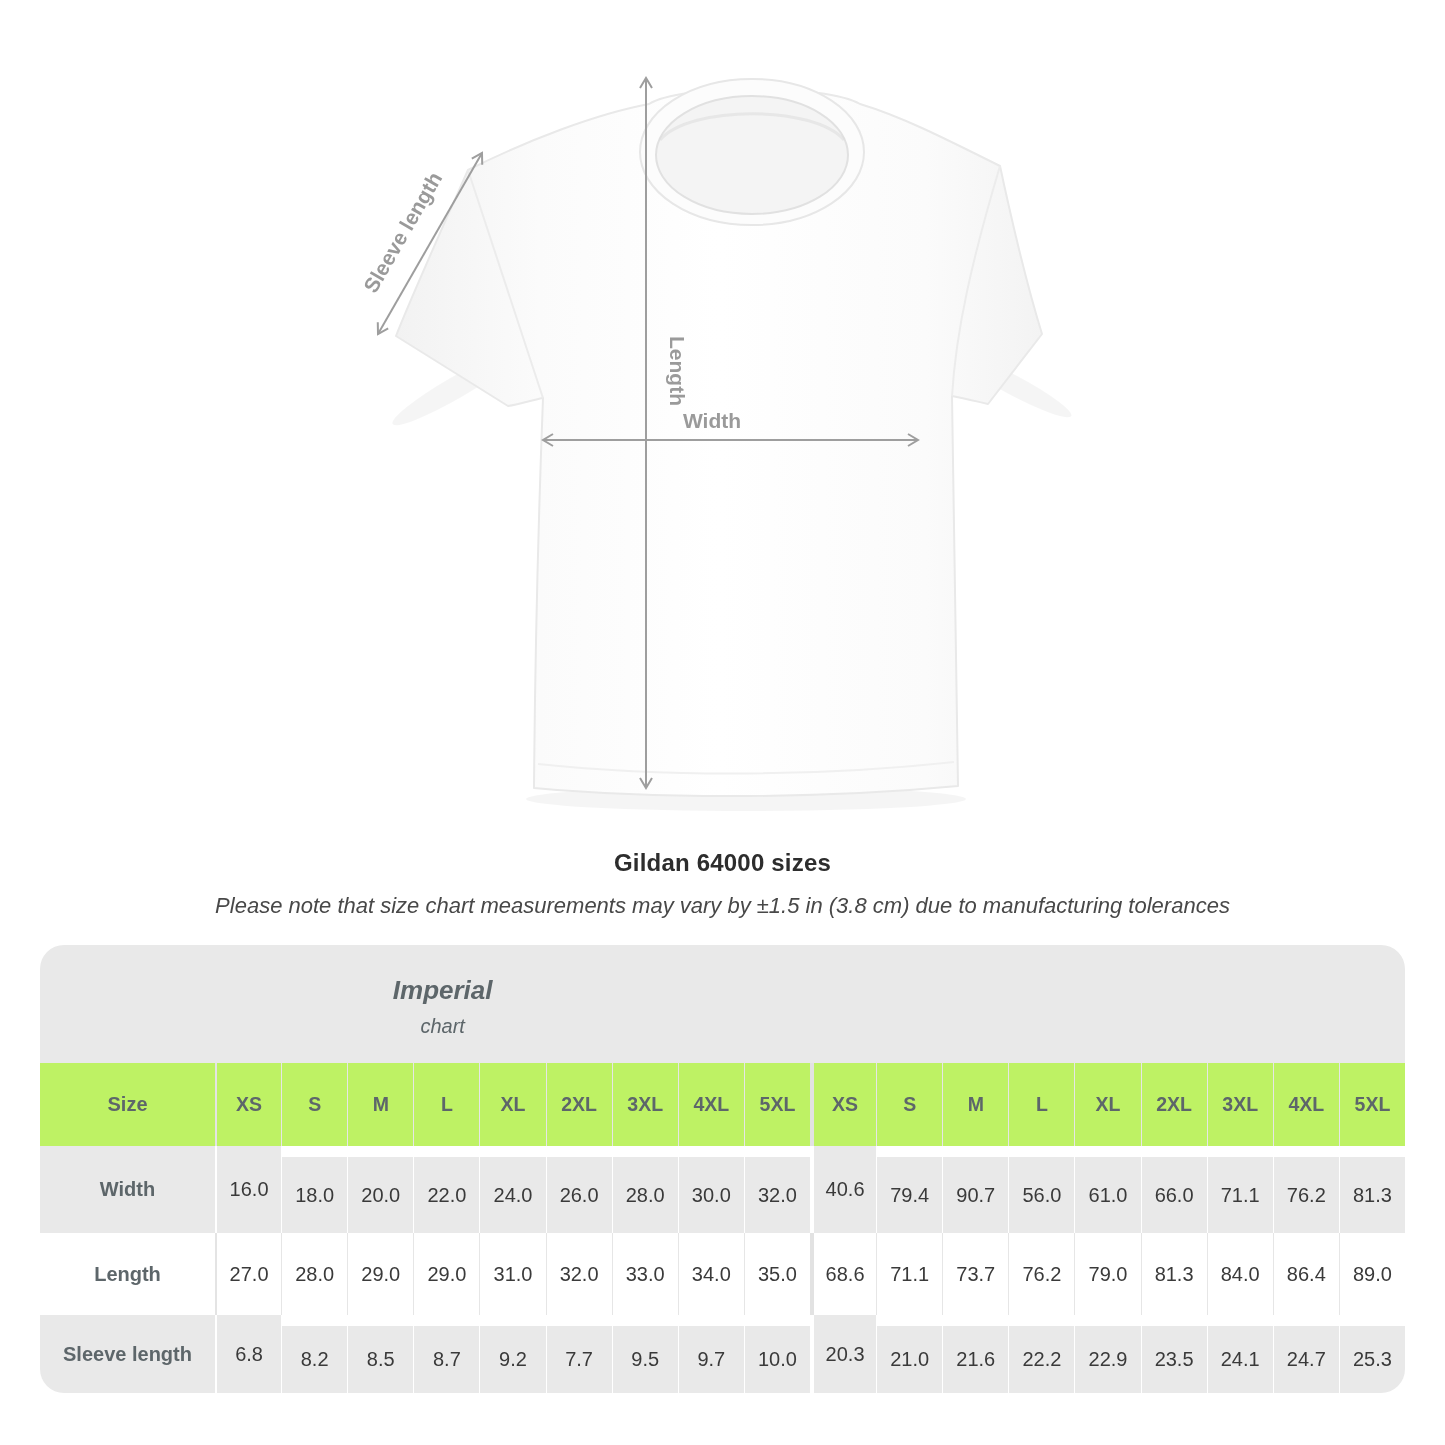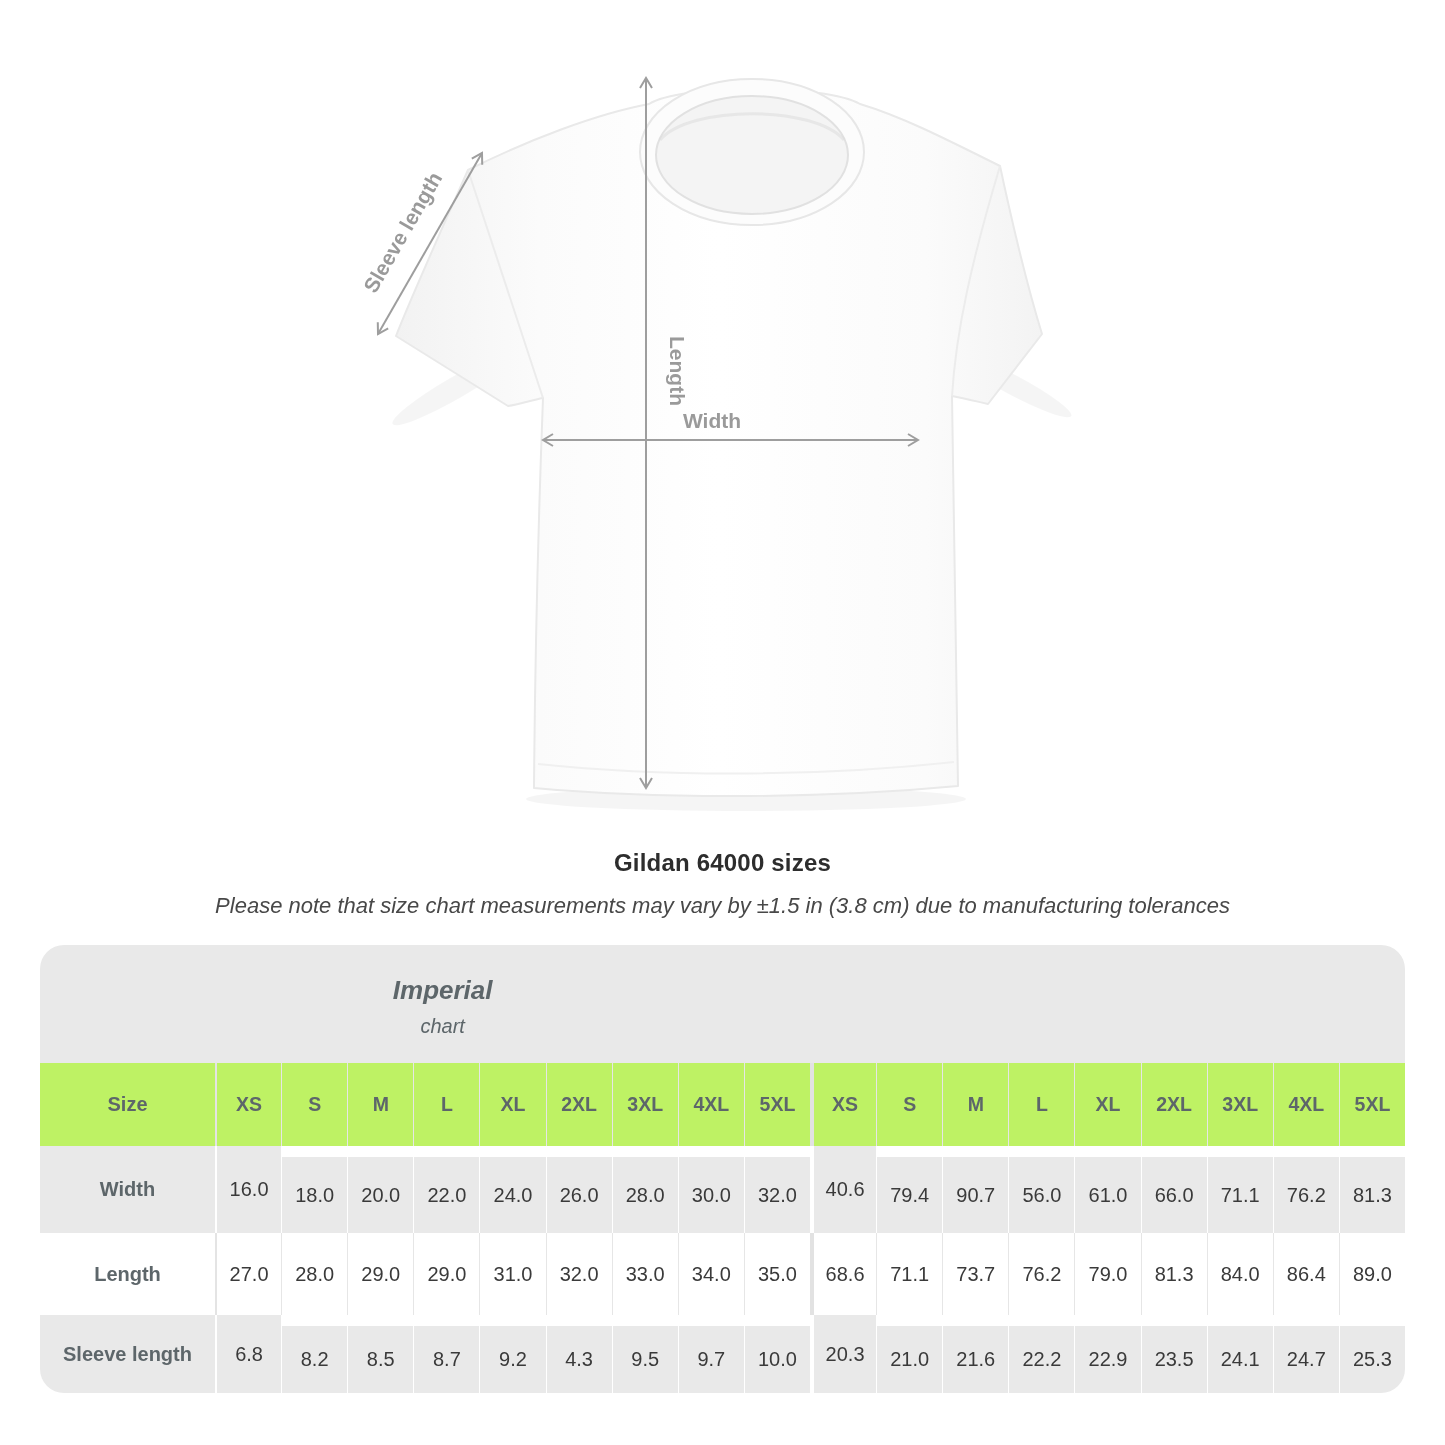--- a/index.html
+++ b/index.html
@@ -176,21 +176,21 @@
         <div class="cell white sep">81.3</div>
         <div class="cell white sep">84.0</div>
         <div class="cell white sep">86.4</div>
         <div class="cell white sep">89.0</div>
         <div class="cell label gray bl">Sleeve length</div>
         <div class="cell gray sep1">6.8</div>
         <div class="cell gray sep">8.2</div>
         <div class="cell gray sep">8.5</div>
         <div class="cell gray sep">8.7</div>
         <div class="cell gray sep">9.2</div>
-        <div class="cell gray sep">4.3</div>
+        <div class="cell gray sep">7.7</div>
         <div class="cell gray sep">9.5</div>
         <div class="cell gray sep">9.7</div>
         <div class="cell gray sep">10.0</div>
         <div class="cell gray sepBig">20.3</div>
         <div class="cell gray sep">21.0</div>
         <div class="cell gray sep">21.6</div>
         <div class="cell gray sep">22.2</div>
         <div class="cell gray sep">22.9</div>
         <div class="cell gray sep">23.5</div>
         <div class="cell gray sep">24.1</div>

